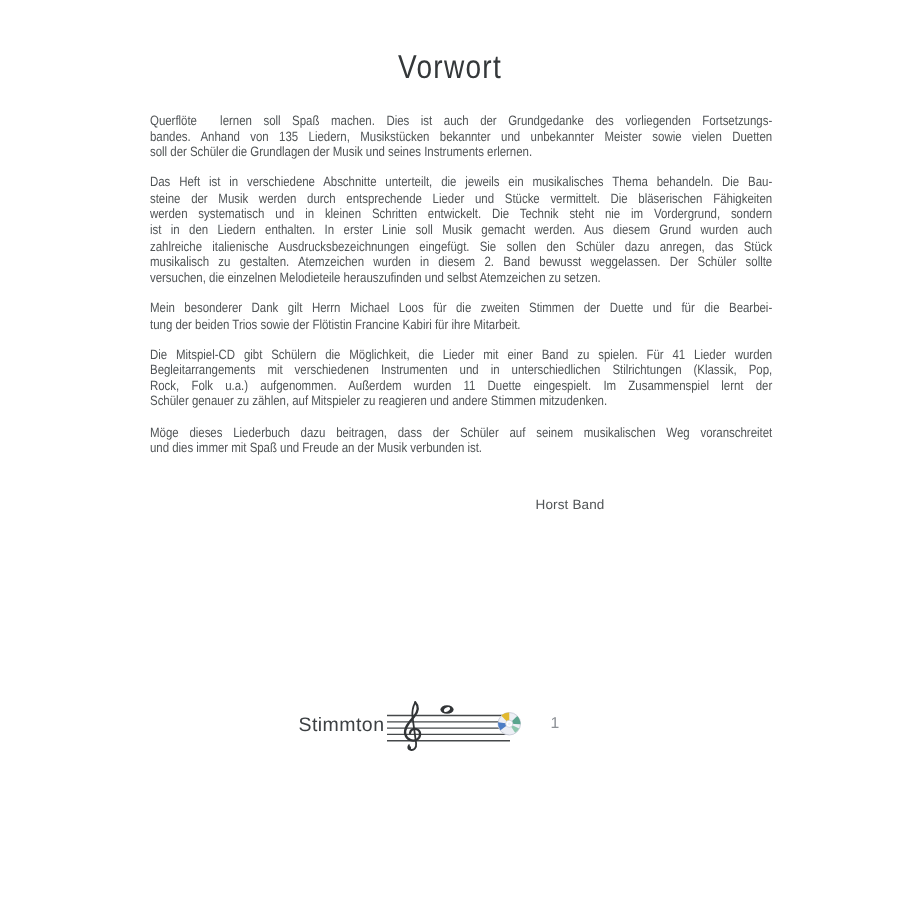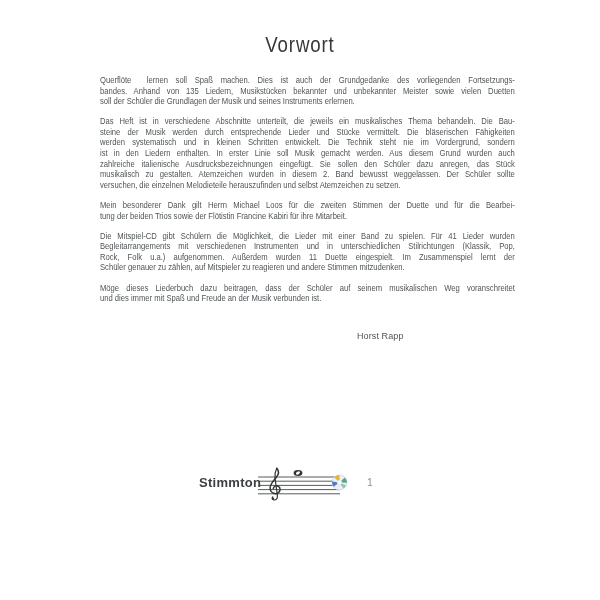--- a/index.html
+++ b/index.html
@@ -31,21 +31,21 @@
     text-align:justify; text-align-last:justify;
     white-space:pre-wrap;
   }
   .p-line.last { text-align-last:left; }
   .signature {
     position:absolute; left:357px; top:331px;
     font-size:9px; color:#505456; letter-spacing:0.1px;
   }
   .stimmton-label {
     position:absolute; left:199px; top:475px;
-    font-size:13px; color:#3c4043; letter-spacing:0.3px;font-weight:bold;
+    font-size:13px; color:#3c4043; letter-spacing:0.3px;
   }
   .staff-svg { position:absolute; left:254px; top:464px; }
   .cd-svg { position:absolute; left:331px; top:474px; }
   .track-number {
     position:absolute; left:367px; top:476px;
     font-size:10.5px; color:#8d9196;
   }
   .footer-copyright {
     position:absolute; left:105px; top:575px;
     font-size:7px; color:#9ba1a7; letter-spacing:0.2px;
@@ -90,21 +90,21 @@
         <div class="p-line">Begleitarrangements mit verschiedenen Instrumenten und in unterschiedlichen Stilrichtungen (Klassik, Pop,</div>
         <div class="p-line">Rock, Folk u.a.) aufgenommen. Außerdem wurden 11 Duette eingespielt. Im Zusammenspiel lernt der</div>
         <div class="p-line last">Schüler genauer zu zählen, auf Mitspieler zu reagieren und andere Stimmen mitzudenken.</div>
       </div>
       <div class="para">
         <div class="p-line">Möge dieses Liederbuch dazu beitragen, dass der Schüler auf seinem musikalischen Weg voranschreitet</div>
         <div class="p-line last">und dies immer mit Spaß und Freude an der Musik verbunden ist.</div>
       </div>
     </div>
 
-  <div class="signature">Horst Rapp</div>
+  <div class="signature">Horst Band</div>
 
   <span class="stimmton-label">Stimmton</span>
 
   <svg class="staff-svg" width="96" height="42" viewBox="0 0 96 42">
     <g stroke="#45484a" stroke-width="0.9">
       <line x1="4" y1="13" x2="86" y2="13"></line>
       <line x1="4" y1="17.2" x2="86" y2="17.2"></line>
       <line x1="4" y1="21.4" x2="86" y2="21.4"></line>
       <line x1="4" y1="25.6" x2="86" y2="25.6"></line>
       <line x1="4" y1="29.8" x2="86" y2="29.8"></line>

